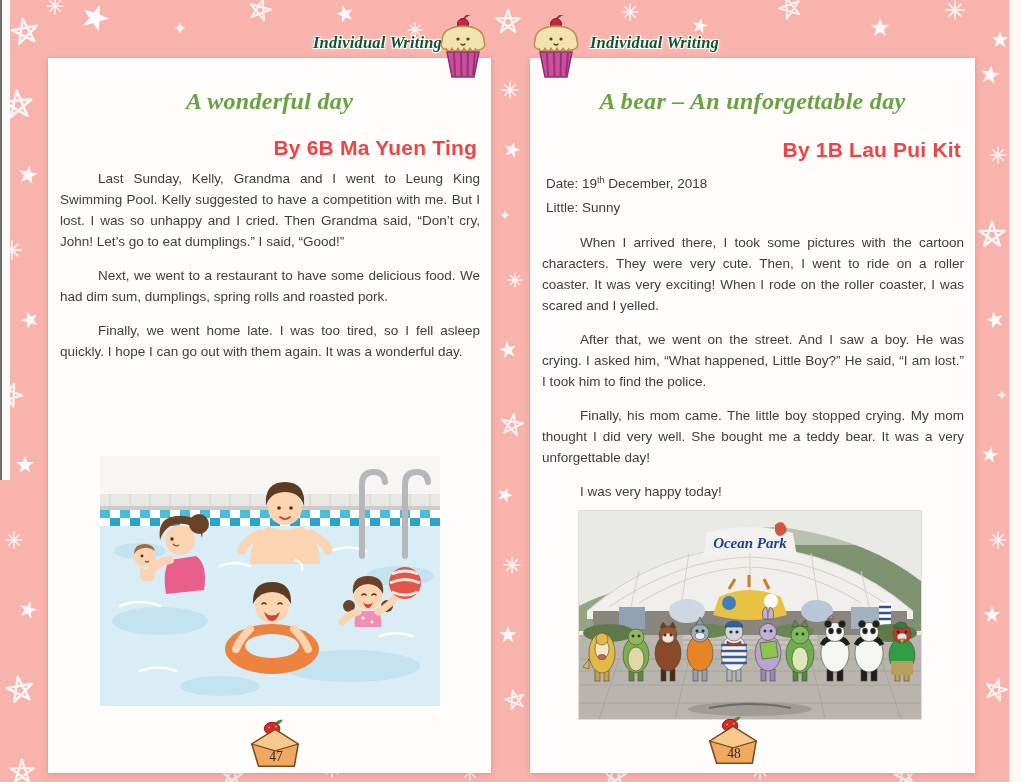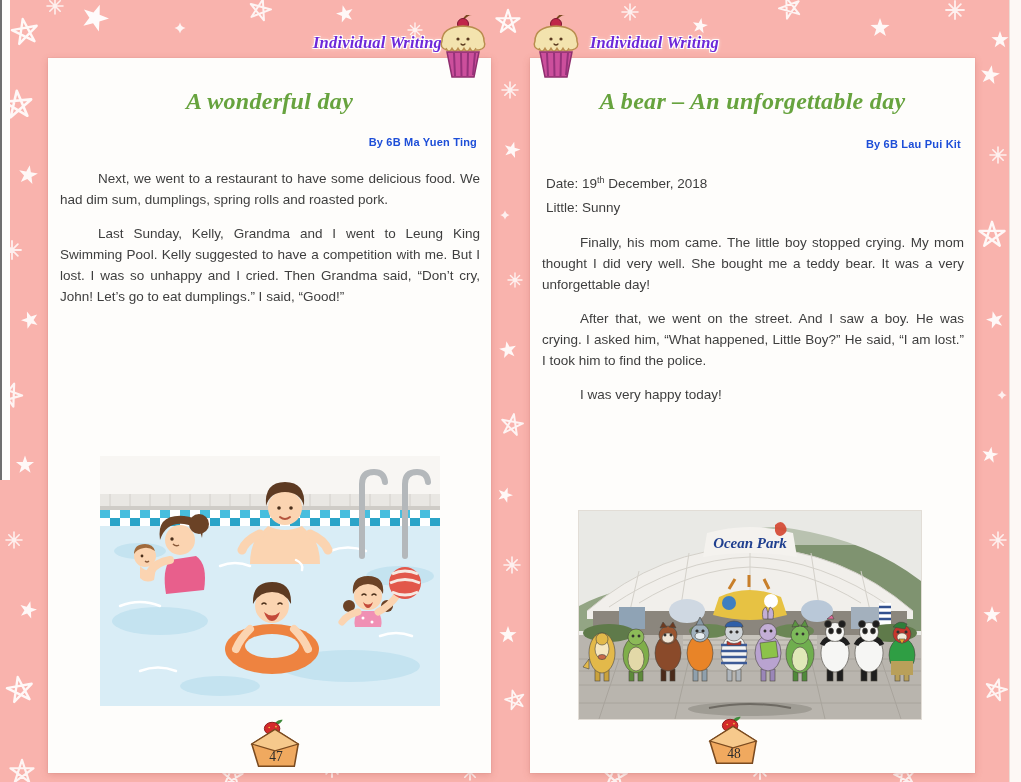--- a/index.html
+++ b/index.html
@@ -17,38 +17,38 @@
     position:absolute;top:58px;height:715px;background:#fefdfb;
     box-shadow:0 2px 7px rgba(186,92,82,.30), 0 0 0 1px rgba(180,120,110,.08);
     z-index:2;
   }
   .page-left{left:48px;width:443px;}
   .page-right{left:530px;width:445px;}
   
   .hdr{
     position:absolute;top:33px;z-index:4;
     font-family:"Liberation Serif", serif;font-style:italic;font-weight:bold;
-    font-size:16.5px;color:#6d28d9;letter-spacing:.2px;
+    font-size:16.5px;color:#14532d;letter-spacing:.2px;
     text-shadow:-1px -1px 0 #fff,1px -1px 0 #fff,-1px 1px 0 #fff,1px 1px 0 #fff,0 0 4px #fff;
     white-space:nowrap;
   }
   .hdr-left{left:313px;}
   .hdr-right{left:590px;}
   .cupcake{position:absolute;top:15px;width:58px;height:66px;z-index:5;}
   .cupcake-left{left:434px;}
   .cupcake-right{left:527px;}
   
   .essay-title{
     position:absolute;left:0;right:0;text-align:center;
     font-family:"Liberation Serif", serif;font-style:italic;font-weight:bold;
     font-size:24px;color:#67a33e;letter-spacing:.3px;
   }
   .byline{
     position:absolute;right:14px;
-    font-size:11px;color:#1d4ed8;font-weight:bold;letter-spacing:.2px;
+    font-size:21px;color:#ef4444;font-weight:bold;letter-spacing:.2px;
   }
   .essay-body{
     position:absolute;left:12px;right:11px;
     font-size:13.5px;line-height:1.56;color:#3e3e3e;text-align:justify;
   }
   .essay-body p.para{margin:0 0 13px 0;text-indent:38px;}
   .meta-line{margin:4px;text-indent:0;line-height:1.5;}
   sup.ord{font-size:9px;vertical-align:super;line-height:0;}
   .artwork{position:absolute;}
   .cake{position:absolute;width:58px;height:52px;z-index:3;}
@@ -156,22 +156,23 @@
     <circle cx="34" cy="24" r="1.6" fill="#5a3a20"></circle>
   <path d="M27,29 q2,2 4,0" stroke="#5a3a20" stroke-width="1.3" fill="none" stroke-linecap="round"></path>
   <path d="M13,37 L45,37 L40,62 L18,62 Z" fill="#cc4f9c" stroke="#8e2f6e" stroke-width="1.5"></path>
   <path d="M20,38 L21,61 M27,38 L27.5,61 M34,38 L33.5,61 M41,38 L39,60" stroke="#96327a" stroke-width="2"></path>
 </svg>
 
 <div class="page page-left">
   <div class="essay-title" style="top:30px">A wonderful day</div>
   <div class="byline" style="top:78px">By 6B Ma Yuen Ting</div>
   <div class="essay-body" style="top:110px">
+      <p class="para">Last Sunday, Kelly, Grandma and I went to Leung King Swimming Pool. Kelly suggested to have a competition with me. But I lost. I was so unhappy and I cried. Then Grandma said, “Don’t cry, John! Let’s go to eat dumplings.” I said, “Good!”</p>
       <p class="para">Next, we went to a restaurant to have some delicious food. We had dim sum, dumplings, spring rolls and roasted pork.</p>
-      <p class="para">Last Sunday, Kelly, Grandma and I went to Leung King Swimming Pool. Kelly suggested to have a competition with me. But I lost. I was so unhappy and I cried. Then Grandma said, “Don’t cry, John! Let’s go to eat dumplings.” I said, “Good!”</p>
+      <p class="para">Finally, we went home late. I was too tired, so I fell asleep quickly. I hope I can go out with them again. It was a wonderful day.</p>
     </div>
 
   <svg class="artwork" style="left:52px;top:398px" width="340" height="250" viewBox="0 0 340 250">
     <rect width="340" height="250" fill="#ffffff"></rect>
     <rect x="0" y="0" width="340" height="38" fill="#f8f6f3"></rect>
     <rect x="0" y="38" width="340" height="12" fill="#e9e7e3"></rect>
     <g stroke="#d3d0cb" stroke-width="1">
         <path d="M10,38 v12 M30,38 v12 M50,38 v12 M70,38 v12 M90,38 v12 M110,38 v12 M130,38 v12 M150,38 v12 M170,38 v12 M190,38 v12 M210,38 v12 M230,38 v12 M250,38 v12 M270,38 v12 M290,38 v12 M310,38 v12 M330,38 v12"></path>
       </g>
     <rect x="0" y="50" width="340" height="4" fill="#cfccc7"></rect>
@@ -287,27 +288,28 @@
       <path d="M278,156 q12,-6 20,-18" stroke="#fbd4b1" stroke-width="7" fill="none" stroke-linecap="round"></path>
       <path d="M258,156 q-10,2 -16,10" stroke="#fbd4b1" stroke-width="7" fill="none" stroke-linecap="round"></path>
       <circle cx="305" cy="127" r="16" fill="#e2574a"></circle>
       <path d="M292,118 q13,-6 26,0 M290,127 q15,-7 30,0 M292,136 q13,6 26,0" stroke="#f6e9e2" stroke-width="3" fill="none"></path>
     </g>
   </svg>
 </div>
 
 <div class="page page-right">
   <div class="essay-title" style="top:30px">A bear – An unforgettable day</div>
-  <div class="byline" style="top:80px">By 6B Lau Pui Kit</div>
+  <div class="byline" style="top:80px">By 1B Lau Pui Kit</div>
   <div class="essay-body" style="top:112px">
     <p class="meta-line"><span>Date: 19</span><sup class="ord">th</sup><span> December, 2018</span></p>
     <p class="meta-line" style="margin-bottom:13px">Little: Sunny</p>
     <div>
+        <p class="para">When I arrived there, I took some pictures with the cartoon characters. They were very cute. Then, I went to ride on a roller coaster. It was very exciting! When I rode on the roller coaster, I was scared and I yelled.</p>
+        <p class="para">After that, we went on the street. And I saw a boy. He was crying. I asked him, “What happened, Little Boy?” He said, “I am lost.” I took him to find the police.</p>
         <p class="para">Finally, his mom came. The little boy stopped crying. My mom thought I did very well. She bought me a teddy bear. It was a very unforgettable day!</p>
-        <p class="para">After that, we went on the street. And I saw a boy. He was crying. I asked him, “What happened, Little Boy?” He said, “I am lost.” I took him to find the police.</p>
         <p class="para">I was very happy today!</p>
       </div>
   </div>
 
   <svg class="artwork photo-frame" style="left:48px;top:452px" width="342" height="208" viewBox="0 0 342 208">
     <rect width="342" height="208" fill="#e9e9e5"></rect>
     <path d="M95,75 Q150,5 215,18 Q290,30 342,70 L342,120 L95,120 Z" fill="#7f9370"></path>
     <path d="M0,95 Q50,68 120,78 L130,120 L0,120 Z" fill="#93a584"></path>
     <rect x="0" y="0" width="342" height="34" fill="#e9e9e5" opacity="0.55"></rect>
 

